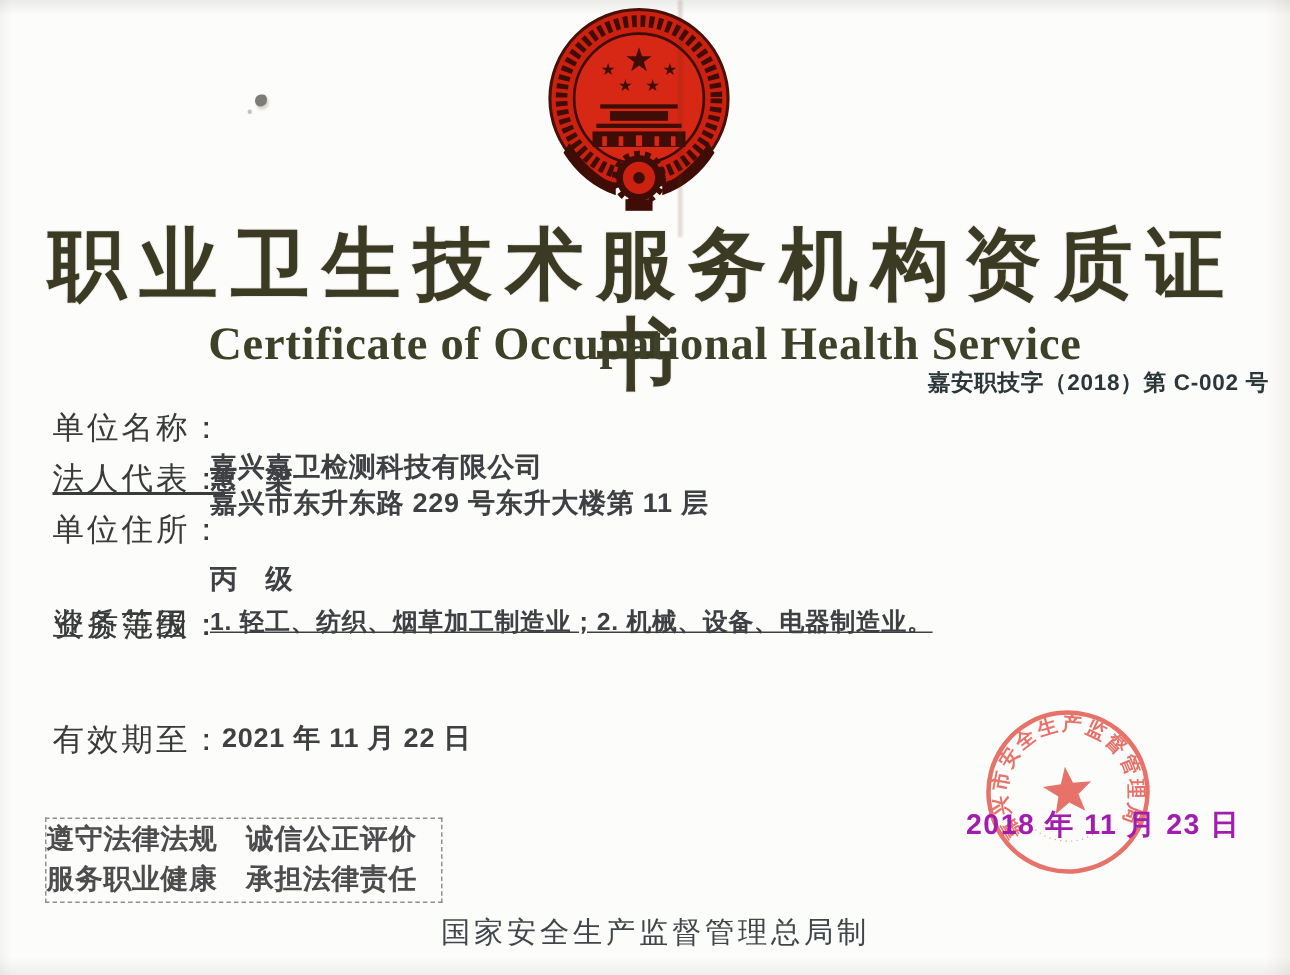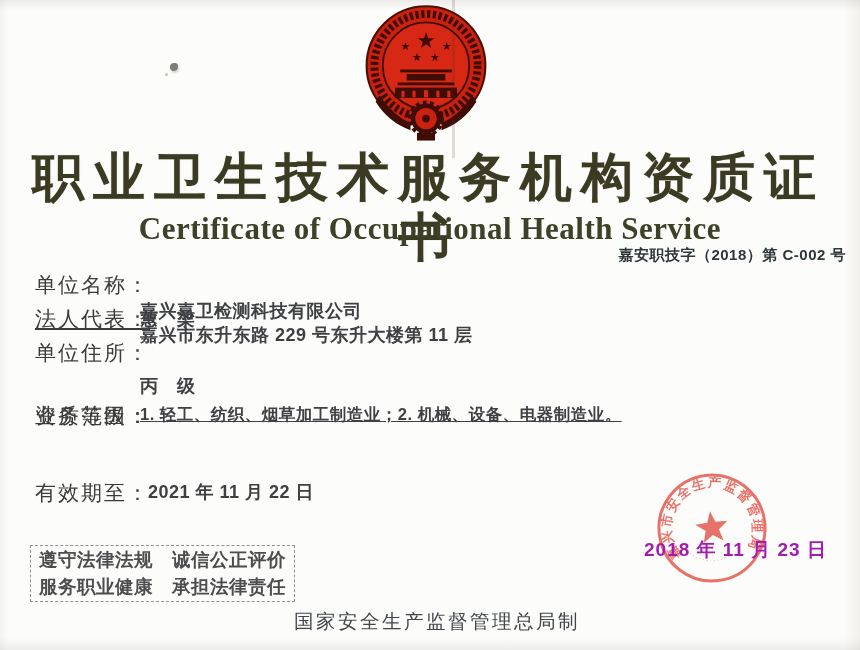--- a/index.html
+++ b/index.html
@@ -57,21 +57,21 @@
   .lab-r3{top:339px;} .val-r3{top:323px;}
   .lab-r4{top:372px;margin-top:30px;} .val-r4{top:374px;}
   .lab-r5{top:402px;} .val-r5{top:404px;font-size:16.5px;text-decoration:underline;}
 
   .lab-valid{top:479px;}
   .val-valid{top:480px;left:148px;font-size:18px;}
 
   .pledge-box{
     left:30px;top:545px;width:265px;height:57px;
     border:1.6px dashed #8f8f8d;box-sizing:border-box;
-    display:flex;flex-direction:column;justify-content:center;align-items:center;
+    display:flex;flex-direction:column;justify-content:center;align-items:flex-start;
   }
   .pledge-line{
     font-family:"Liberation Serif","DejaVu Serif",serif;font-weight:bold;
     font-size:18.5px;line-height:27px;color:#4d4d50;letter-spacing:.5px;
   }
 
   .issue-date{left:644px;top:537px;font-size:19px;font-weight:bold;
     color:#a21caf;letter-spacing:1px;z-index:5;}
 
   .seal{left:652px;top:468px;width:120px;height:120px;opacity:.82;

